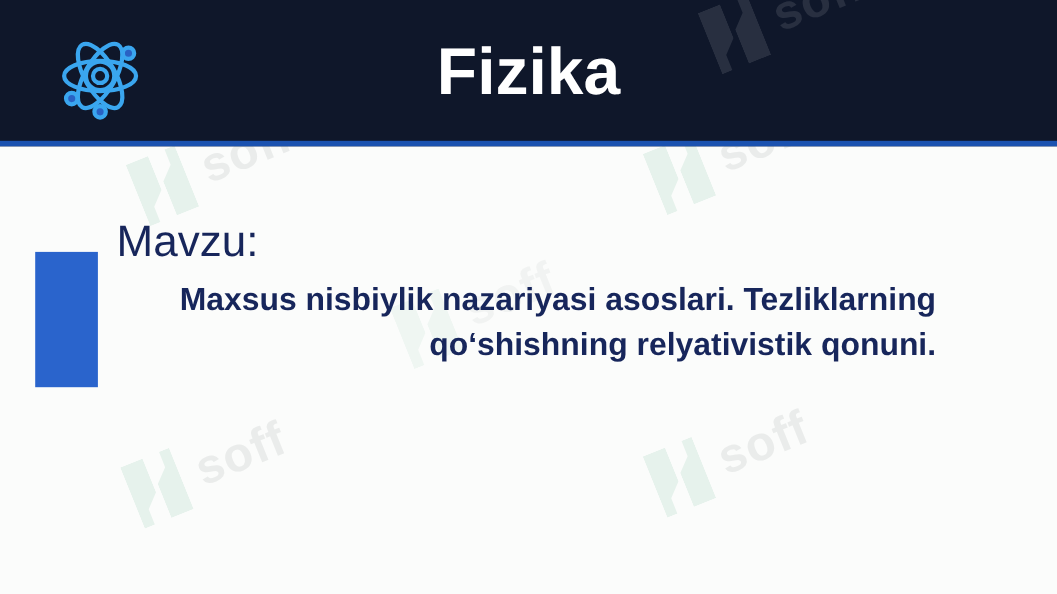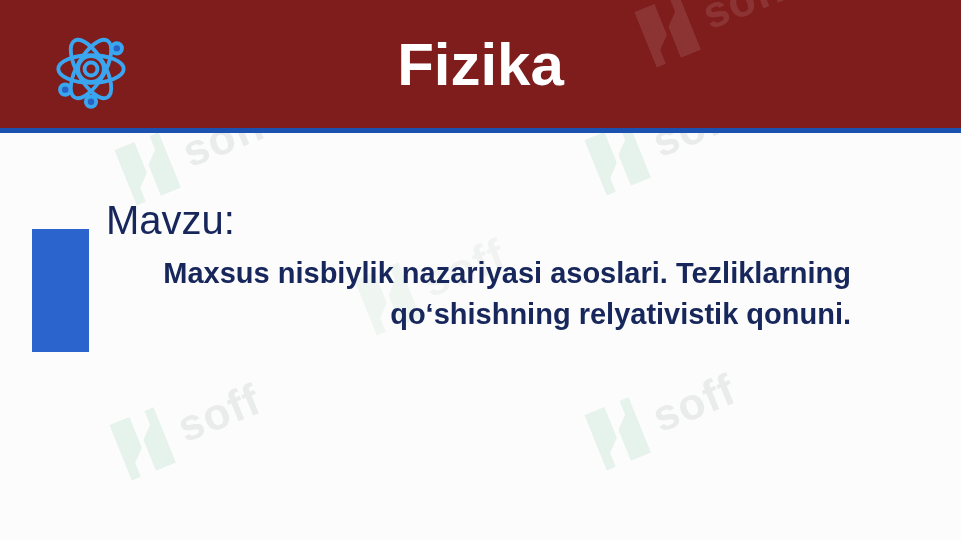--- a/index.html
+++ b/index.html
@@ -61,21 +61,21 @@
   }
   .wm.tilt { transform: rotate(-22deg); }
 
   
   .header {
     position: absolute;
     left: 0;
     top: 0;
     width: 961px;
     height: 133px;
-    background: #7f1d1d;
+    background: #0f172a;
     border-bottom: 5px solid #1b52b0;
     box-sizing: border-box;
     z-index: 3;
     overflow: hidden;
   }
   .header-wm {
     position: absolute;
     left: 640px;
     top: -18px;
     transform: rotate(-22deg);

